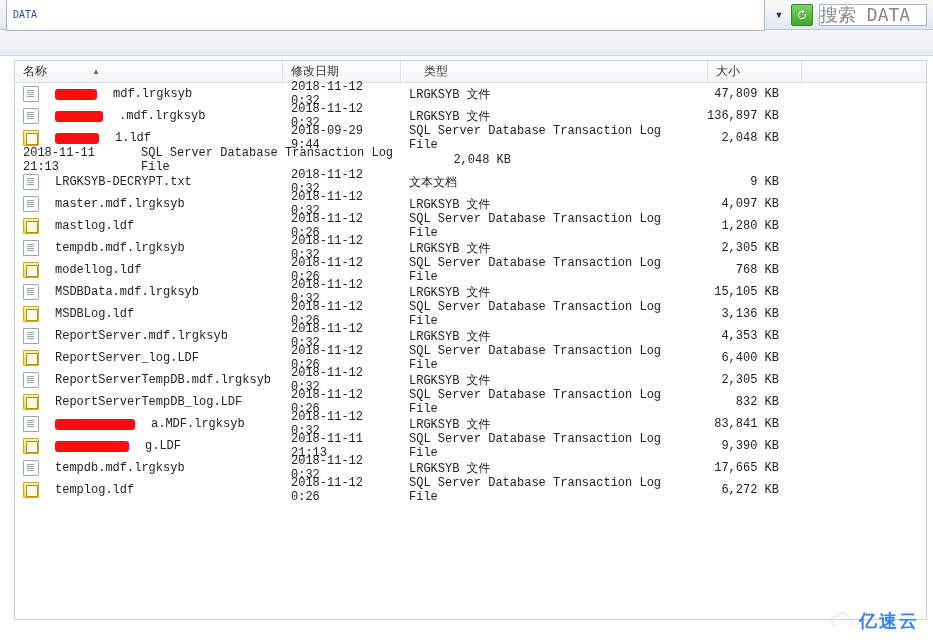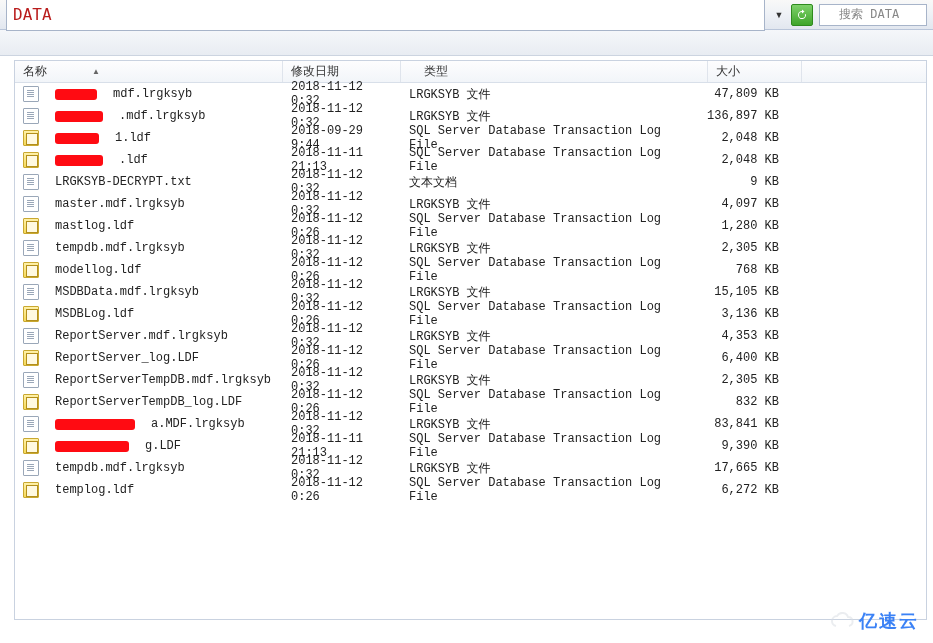--- a/index.html
+++ b/index.html
@@ -22,22 +22,22 @@
 }
 .path-box {
   flex: 1;
   background: #fff;
   border: 1px solid #a7b4c9;
   height: 32px;
   display: flex;
   align-items: center;
   padding: 0 6px;
   font-family: SimSun, monospace;
-  font-size: 16px;
-  color: #b91c1c;
+  font-size: 10px;
+  color: #1d4ed8;
 }
 .path-right {
   display: flex;
   align-items: center;
   margin-left: 4px;
 }
 .nav-btn {
   width: 20px;
   height: 22px;
   display: flex;
@@ -60,24 +60,24 @@
   font-size: 11px;
 }
 .search-box {
   width: 108px;
   background: #fff;
   border: 1px solid #a7b4c9;
   height: 22px;
   margin-left: 6px;
   display: flex;
   align-items: center;
-  padding: 0 19px;
+  padding: 0 0;
   color: #888;
   font-family: SimSun, monospace;
-  font-size: 12px;
+  font-size: 18px;
 }
 .spacer-bar {
   height: 26px;
   background: linear-gradient(to bottom, #f5f7fa, #e8ecf2);
   border-bottom: 1px solid #ccd4e0;
 }
 .file-area {
   border: 1px solid #c9d2e0;
   margin: 4px 6px 6px 14px;
   height: 560px;
@@ -240,25 +240,20 @@
         <div class="cell name">
           <span class="icon ldf"></span>
           <span class="redact" style="width: 44px;"></span>
           <span>1.ldf</span>
         </div>
         <div class="cell date">2018-09-29 9:44</div>
         <div class="cell type">SQL Server Database Transaction Log File</div>
         <div class="cell size">2,048 KB</div>
       </div>
       <div class="row">
-        <div class="cell name">
-          <span class="icon ldf"></span>
-          <span class="redact" style="width: 48px;"></span>
-          <span>.ldf</span>
-        </div>
         <div class="cell date">2018-11-11 21:13</div>
         <div class="cell type">SQL Server Database Transaction Log File</div>
         <div class="cell size">2,048 KB</div>
       </div>
       <div class="row">
         <div class="cell name">
           <span class="icon txt"></span>
           <span>LRGKSYB-DECRYPT.txt</span>
         </div>
         <div class="cell date">2018-11-12 0:32</div>

